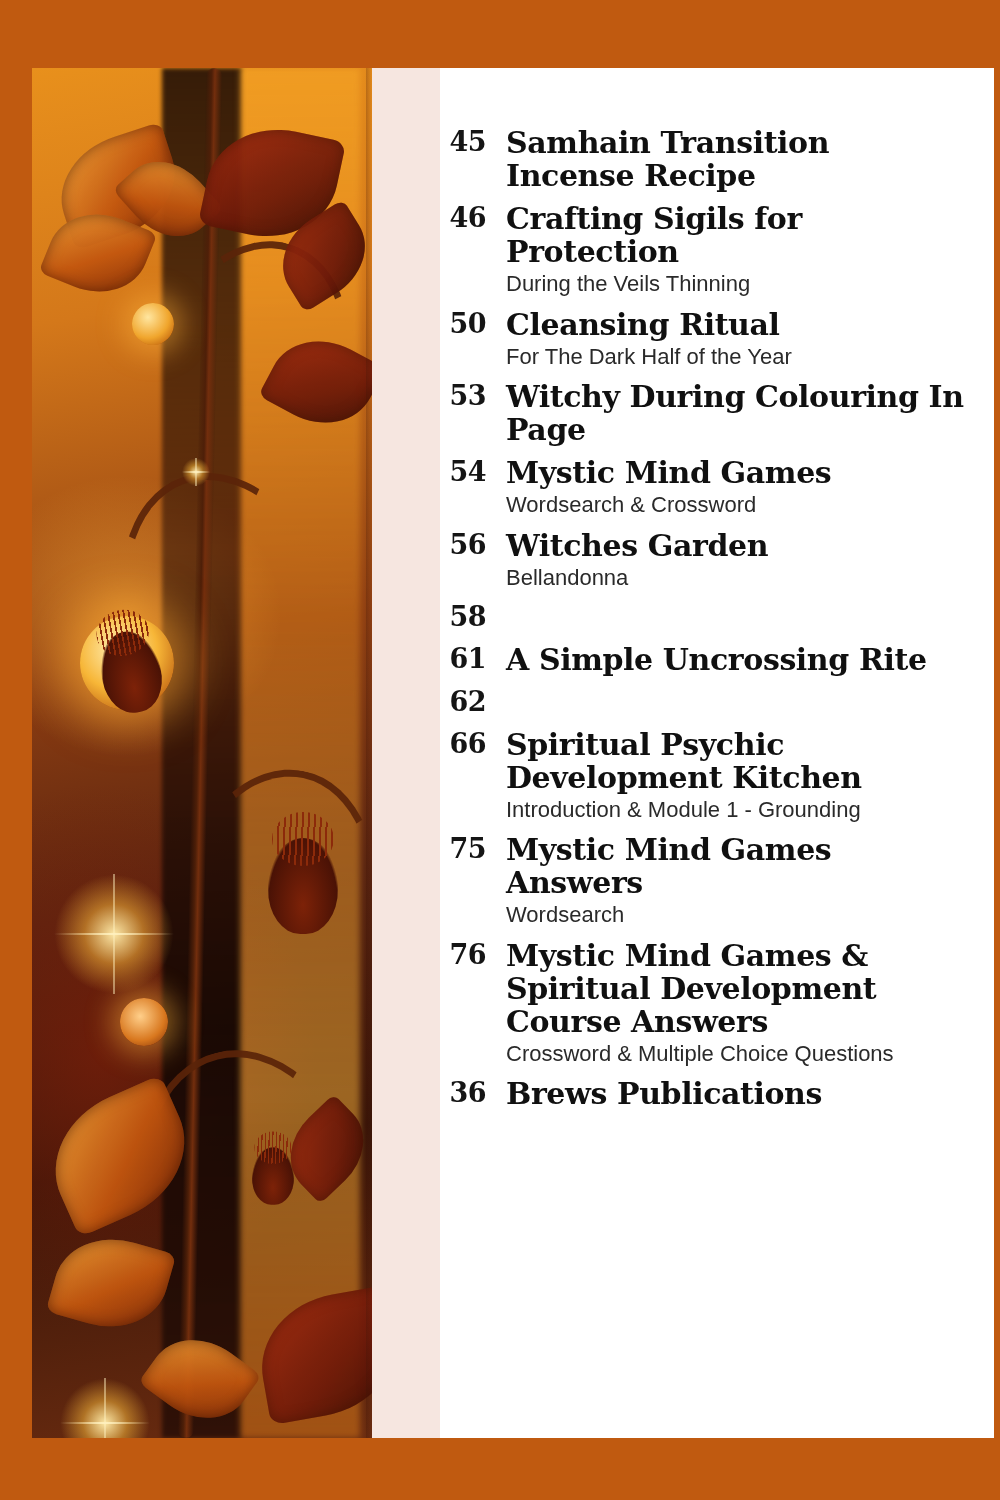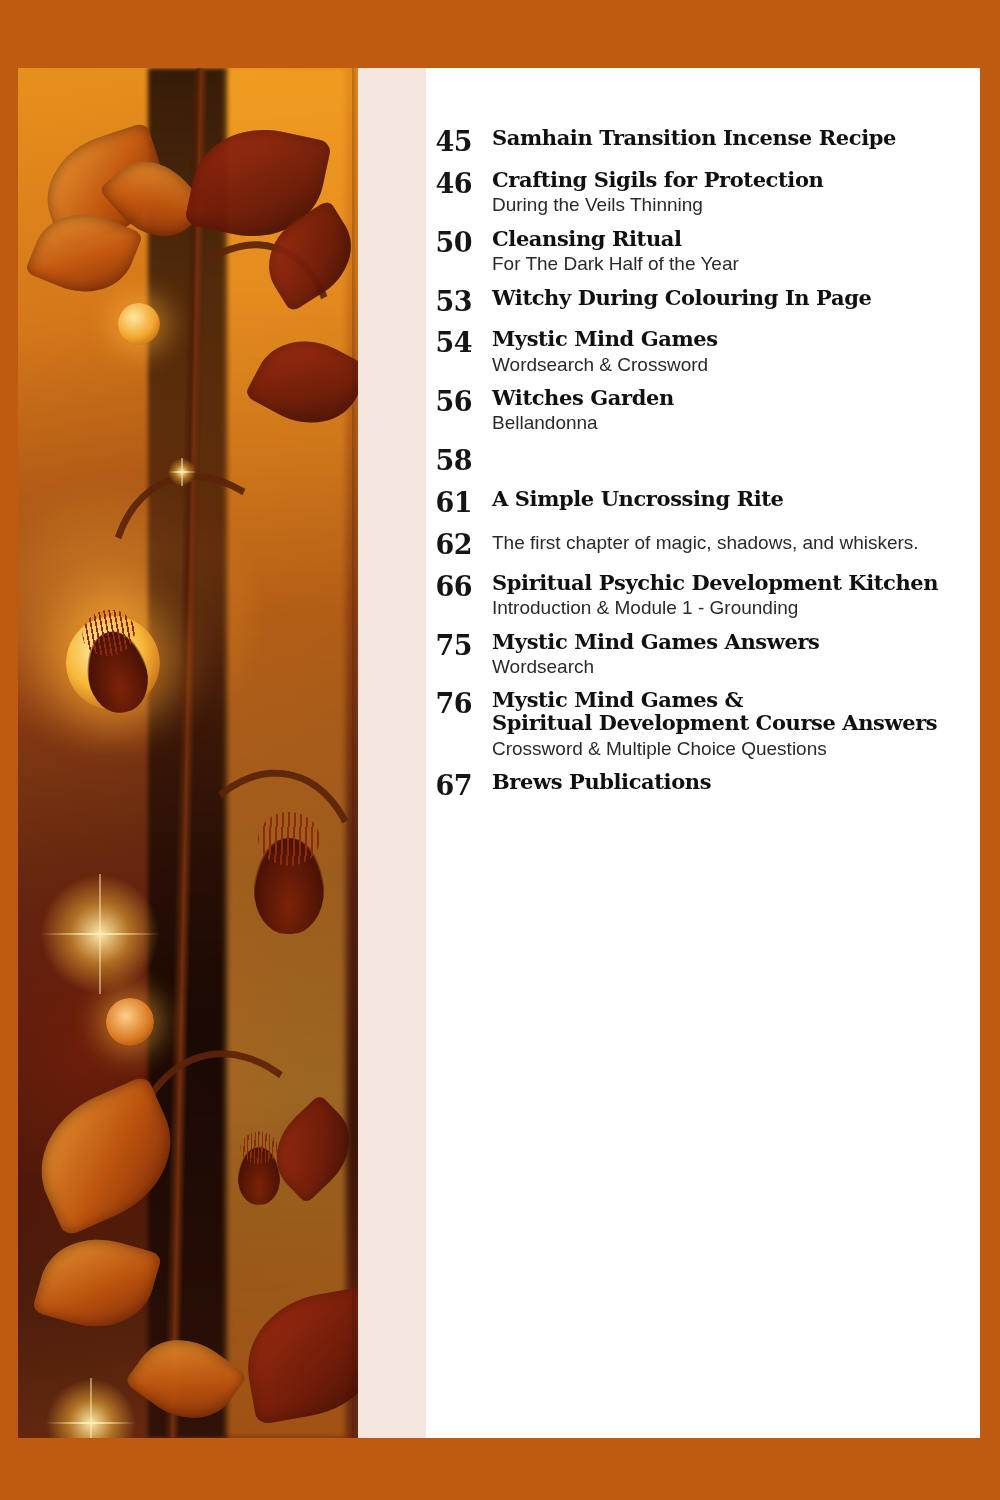--- a/index.html
+++ b/index.html
@@ -9,21 +9,21 @@
   body {
     width: 1000px;
     height: 1500px;
     background: #c05a10;
     font-family: "Liberation Sans", sans-serif;
     overflow: hidden;
   }
 
   .page {
     position: absolute;
-    left: 18px;
+    left: 32px;
     top: 68px;
     width: 962px;
     height: 1370px;
     background: #ffffff;
     box-shadow: 0 0 0 0 rgba(0,0,0,0);
     overflow: hidden;
     display: flex;
   }
 
   
@@ -183,29 +183,29 @@
     font-weight: 700;
     font-size: 27px;
     color: #151515;
     line-height: 1.18;
     letter-spacing: -0.5px;
   }
   .entry .body { flex: 1 1 auto; }
   .entry .title {
     font-family: "DejaVu Serif", serif;
     font-weight: 700;
-    font-size: 21px;
+    font-size: 30px;
     line-height: 1.1;
     color: #101010;
     letter-spacing: -0.4px;
     white-space: pre-line;
   }
   .entry .subtitle {
     font-family: "Liberation Sans", sans-serif;
-    font-size: 19px;
+    font-size: 22px;
     color: #2a2a2a;
     line-height: 1.25;
     margin-top: 2px;
   }
   .entry.has-sub { margin-bottom: 10px; }
   .entry.no-sub  { margin-bottom: 10px; }
 </style>
 </head>
 <body>
 
@@ -308,21 +308,20 @@
     <div class="entry no-sub">
       <div class="page-no">61</div>
       <div class="body">
         <div class="title">A Simple Uncrossing Rite</div>
       </div>
     </div>
 
     <div class="entry has-sub">
       <div class="page-no">62</div>
       <div class="body">
-        <div class="subtitle">The first chapter of magic, shadows, and whiskers.</div>
       </div>
     </div>
 
     <div class="entry has-sub">
       <div class="page-no">66</div>
       <div class="body">
         <div class="title">Spiritual Psychic Development Kitchen</div>
         <div class="subtitle">Introduction &amp; Module 1 - Grounding</div>
       </div>
     </div>
@@ -338,20 +337,20 @@
     <div class="entry has-sub">
       <div class="page-no">76</div>
       <div class="body">
         <div class="title">Mystic Mind Games &amp;
 Spiritual Development Course Answers</div>
         <div class="subtitle">Crossword &amp; Multiple Choice Questions</div>
       </div>
     </div>
 
     <div class="entry no-sub">
-      <div class="page-no">67</div>
+      <div class="page-no">36</div>
       <div class="body">
         <div class="title">Brews Publications</div>
       </div>
     </div>
 
   </div>
 </div>
 
 </body></html>

